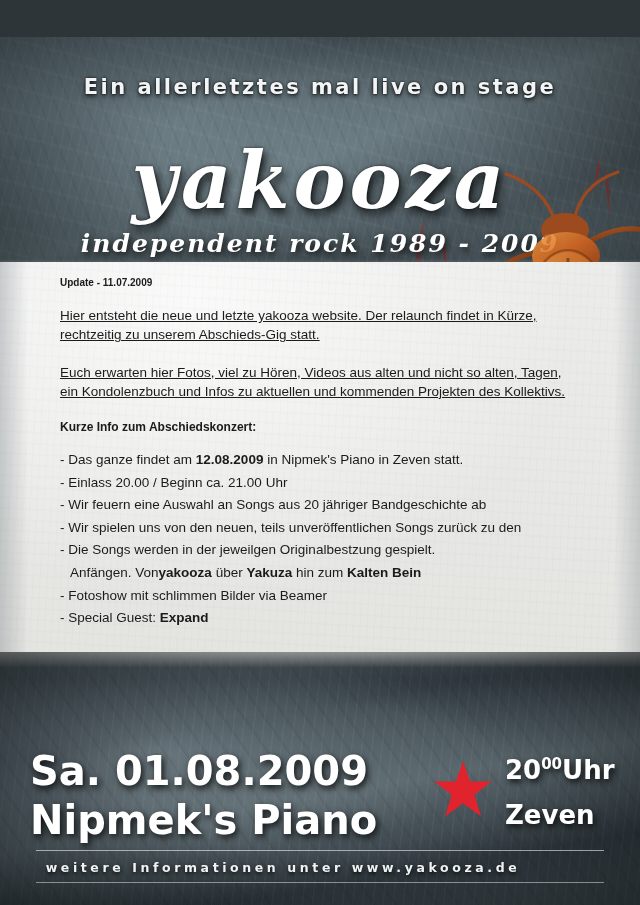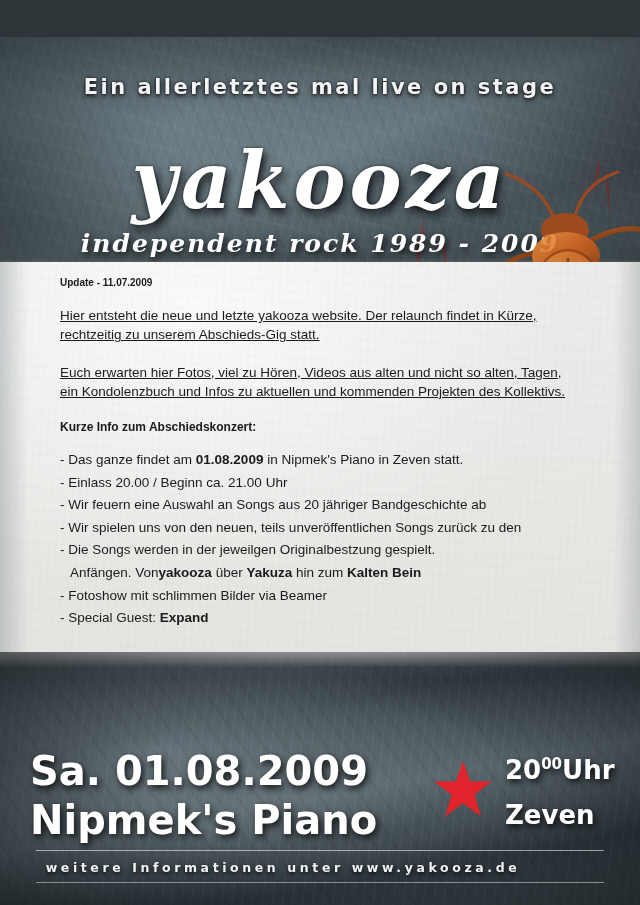--- a/index.html
+++ b/index.html
@@ -330,21 +330,21 @@
 
     <div class="content">
       <div class="h">Update - 11.07.2009</div>
 
       <p>Hier entsteht die neue und letzte yakooza website. Der relaunch findet in Kürze, rechtzeitig zu unserem Abschieds-Gig statt.</p>
       <p>Euch erwarten hier Fotos, viel zu Hören, Videos aus alten und nicht so alten, Tagen, ein Kondolenzbuch und Infos zu aktuellen und kommenden Projekten des Kollektivs.</p>
 
       <div class="h2">Kurze Info zum Abschiedskonzert:</div>
 
       <ul>
-        <li><span>- Das ganze findet am </span><b>01.08.2009</b><span> in Nipmek's Piano in Zeven statt.</span></li>
+        <li><span>- Das ganze findet am </span><b>12.08.2009</b><span> in Nipmek's Piano in Zeven statt.</span></li>
         <li><span>- Einlass 20.00 / Beginn ca. 21.00 Uhr</span></li>
         <li><span>- Wir feuern eine Auswahl an Songs aus 20 jähriger Bandgeschichte ab</span></li>
         <li><span>- Wir spielen uns von den neuen, teils unveröffentlichen Songs zurück zu den</span></li>
         <li><span>- Die Songs werden in der jeweilgen Originalbestzung gespielt.</span></li>
         <li><span class="ind">Anfängen. Von </span><b>yakooza</b><span> über </span><b>Yakuza</b><span> hin zum </span><b>Kalten Bein</b></li>
         <li><span>- Fotoshow mit schlimmen Bilder via Beamer</span></li>
         <li><span>- Special Guest: </span><b>Expand</b></li>
       </ul>
     </div>
   </div>

